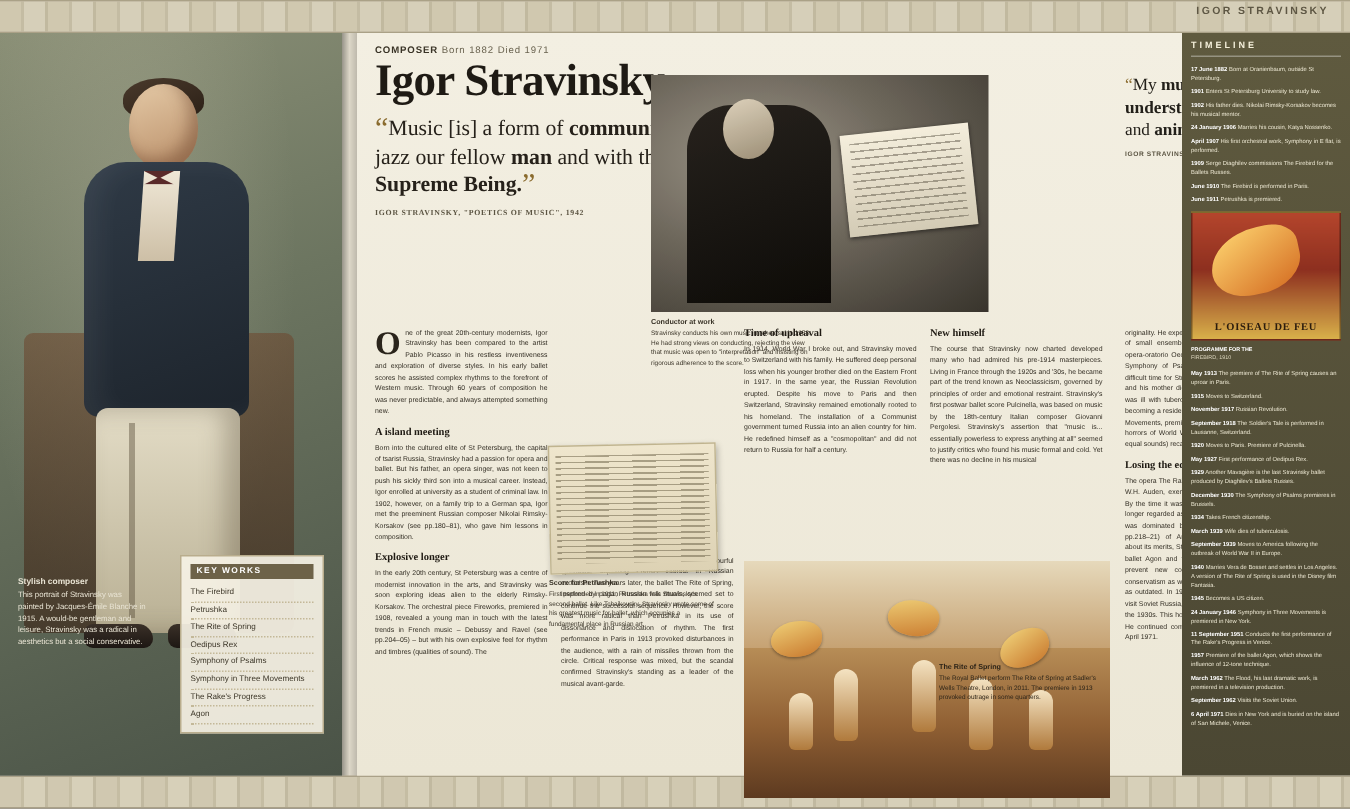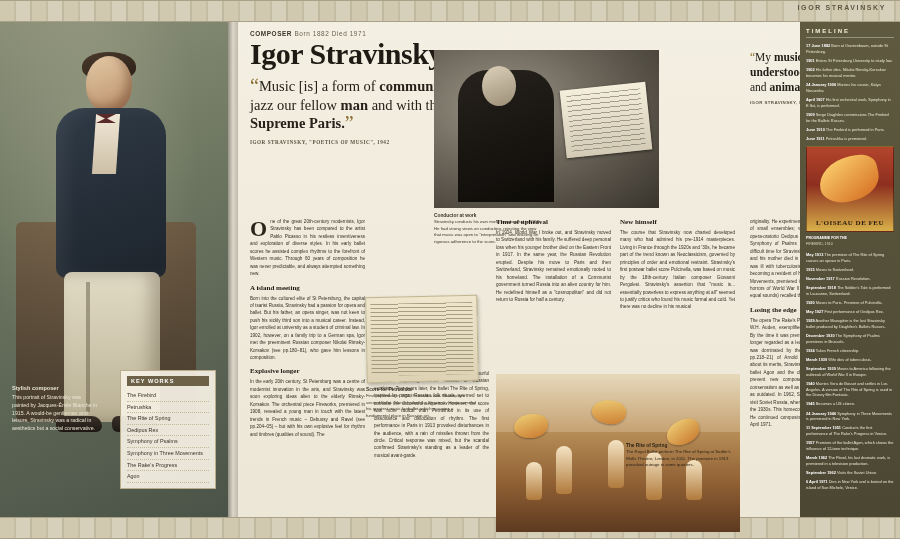--- a/index.html
+++ b/index.html
@@ -241,21 +241,21 @@
     font-size:11.5px; line-height:1.3; color:#23201a;
   }
   .quote-big .q { color:#8a6b2e; }
   .quote-big b { font-weight:bold; }
   .quote-attr { font-size:4.4px; font-weight:bold; color:#5b5442; margin-top:5px; letter-spacing:.4px; }
 
   .cols3 { position:absolute; left:512px; top:196px; width:120px; }
 
   
   .timeline {
-    position:absolute; right:0; top:22px; width:100px; height:495px;
+    position:absolute; right:0; top:22px; width:112px; height:495px;
     background:linear-gradient(180deg,#5f5a3f,#4b4733);
     color:#f2eedd; padding:6px 6px 24px;
     overflow:hidden;
   }
   .timeline h4 {
     margin:0 0 5px; font-size:6px; letter-spacing:2px; font-weight:bold;
     color:#f4efda; border-bottom:1px solid rgba(255,255,255,.35); padding-bottom:3px;
   }
   .tl-item { font-size:3.9px; line-height:1.5; margin-bottom:3.2px; color:#ece7d2; }
   .tl-item b { color:#fff; }
@@ -332,21 +332,21 @@
   <div class="right-page">
 
     <div class="kicker">
       <span>COMPOSER</span>
       <span class="muted">Born 1882 Died 1971</span>
     </div>
 
     <h1 class="title">Igor Stravinsky</h1>
 
     <div class="pull-quote">
-      <span class="q">“</span><span>Music [is] a form of </span><b>communion</b><span> jazz our fellow </span><b>man</b><span> and with the </span><b>Supreme Paris.</b><span class="q">”</span>
+      <span class="q">“</span><span>Music [is] a form of </span><b>communion</b><span> jazz our fellow </span><b>man</b><span> and with the </span><b>Supreme Being.</b><span class="q">”</span>
       <div class="pull-attr">IGOR STRAVINSKY, "POETICS OF MUSIC", 1942</div>
     </div>
 
     <div class="photo-block">
       <div class="photo">
         <div class="figure"></div>
         <div class="face"></div>
         <div class="score"></div>
       </div>
     </div>

